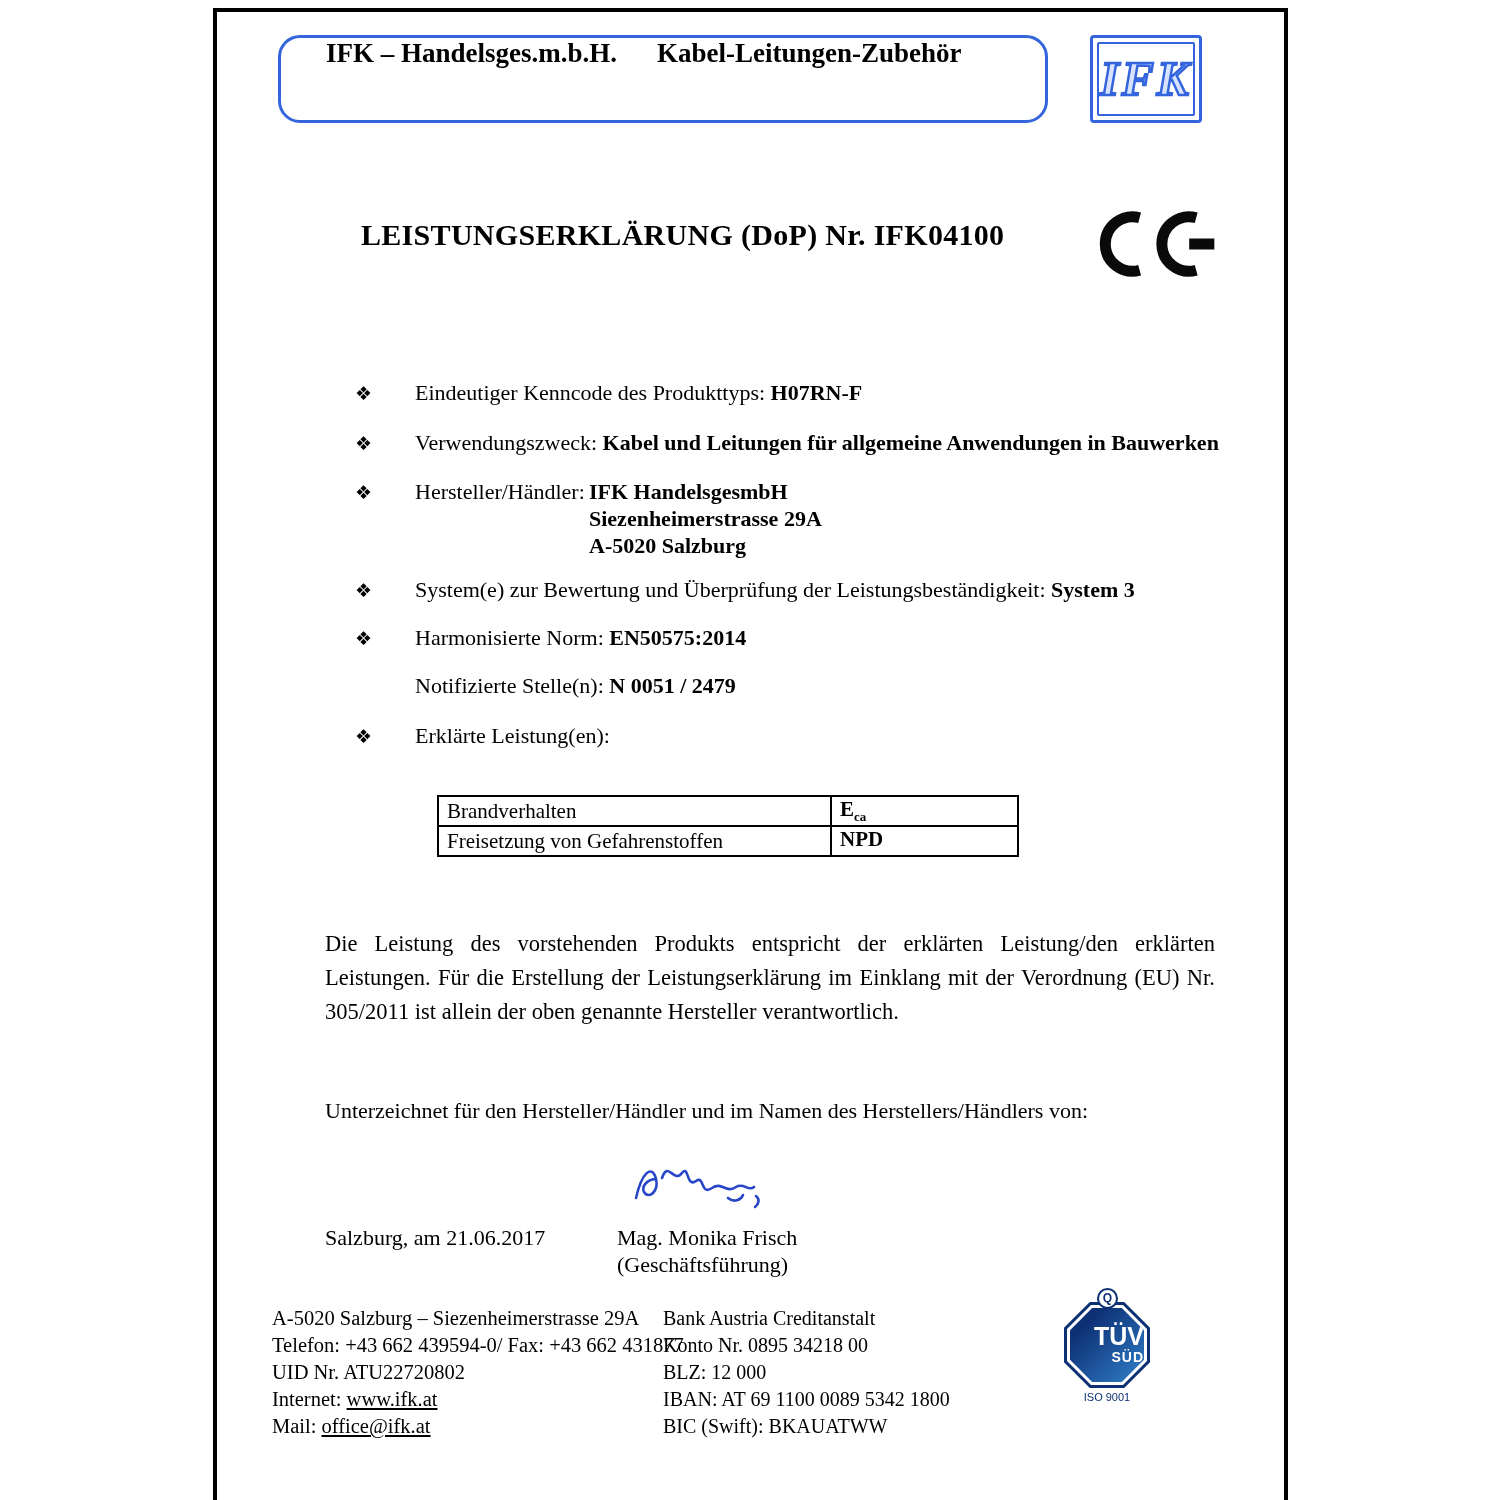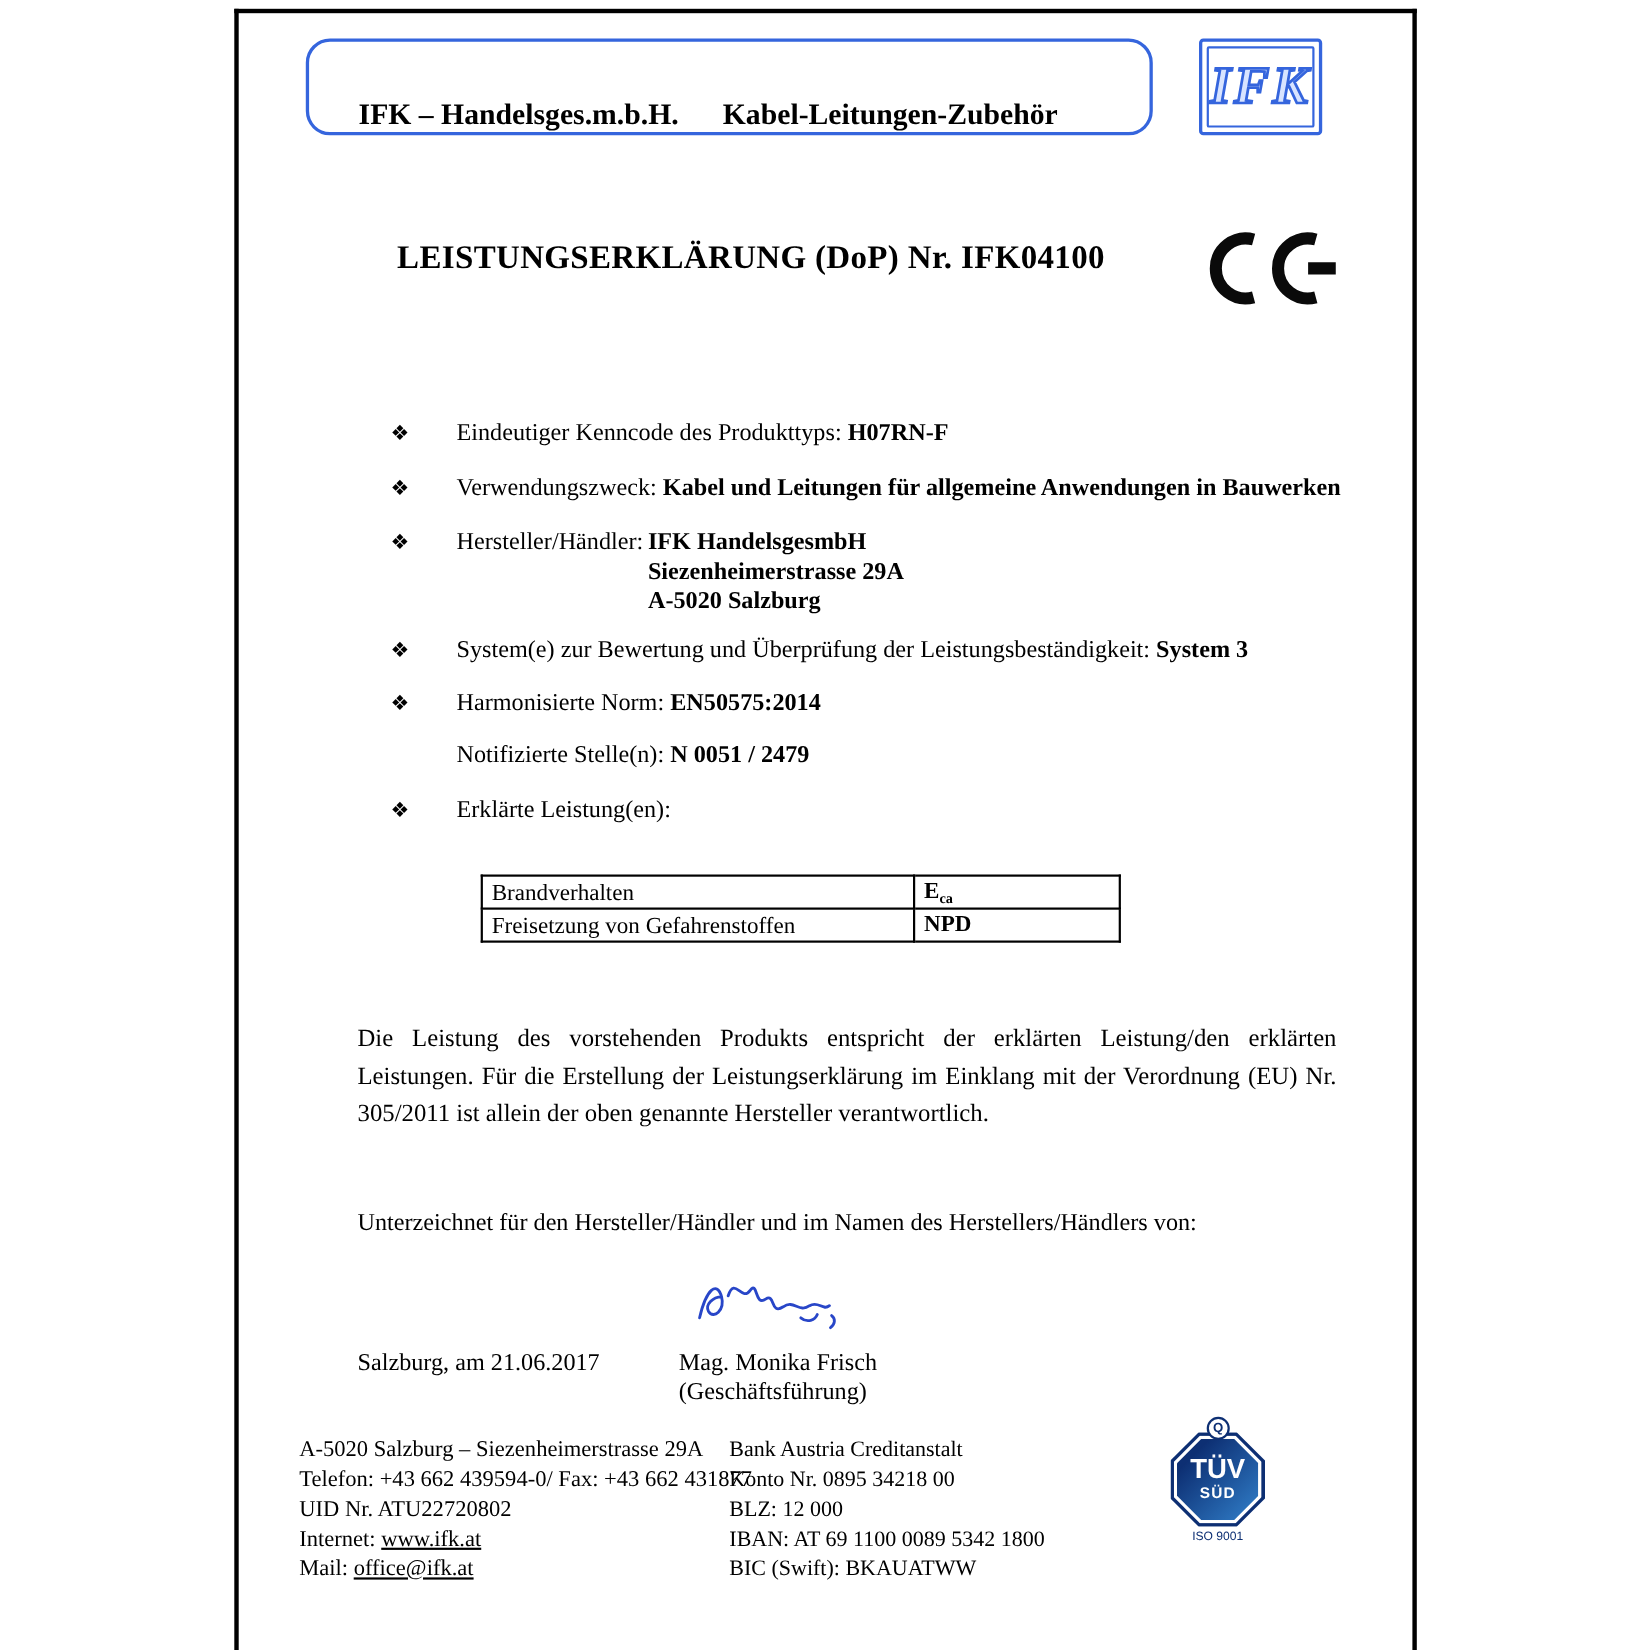--- a/index.html
+++ b/index.html
@@ -9,21 +9,21 @@
     font-family:"Liberation Serif", serif; color:#000; overflow:hidden;
   }
   .page {
     position:absolute; left:213px; top:8px; width:1075px; height:1492px;
     border:4px solid #000; border-bottom:none; background:#fff;
   }
   
   .hdr-box {
     position:absolute; left:61px; top:23px; width:770px; height:88px;
     border:3px solid #3565dd; border-radius:22px;
-    display:flex; align-items:flex-end; gap:40px; padding-left:45px;
+    display:flex; align-items:flex-start; gap:40px; padding-left:45px;
   }
   .hdr-company, .hdr-product { font-weight:bold; font-size:27px; white-space:nowrap; }
   .logo-ifk {
     position:absolute; left:873px; top:23px; width:112px; height:88px;
     border:3px solid #3565dd; border-radius:4px; padding:4px;
   }
   .logo-ifk-inner {
     width:100%; height:100%; border:2px solid #3565dd; border-radius:2px;
     display:flex; align-items:center; justify-content:center;
   }
@@ -61,21 +61,21 @@
   .tuv-q {
     position:absolute; left:40px; top:-2px; width:21px; height:21px; border-radius:50%;
     border:2px solid #0d2f73; background:#fff; color:#0d2f73; font-weight:bold;
     font-size:12px; line-height:17px; z-index:2; font-family:"Liberation Sans", sans-serif;
   }
   .oct { clip-path:polygon(30% 0, 70% 0, 100% 30%, 100% 70%, 70% 100%, 30% 100%, 0 70%, 0 30%); }
   .tuv-oct-outer { width:86px; height:86px; background:#0d2f73; margin:12px auto 0; padding:3px; }
   .tuv-oct-mid { width:80px; height:80px; background:#ffffff; padding:3px; }
   .tuv-oct-inner {
     width:74px; height:74px; background:linear-gradient(135deg,#0d2f73 20%, #2f7bc5 95%);
-    display:flex; flex-direction:column; align-items:center; justify-content:center;
+    display:flex; flex-direction:column; align-items:flex-end; justify-content:center;
   }
   .tuv-line1 { color:#fff; font-weight:bold; font-size:25px; line-height:1; font-family:"Liberation Sans", sans-serif; }
   .tuv-line2 { color:#fff; font-weight:bold; font-size:14px; letter-spacing:1px; line-height:1.2; font-family:"Liberation Sans", sans-serif; }
   .tuv-iso { margin-top:3px; font-size:11px; color:#0d2f73; font-family:"Liberation Sans", sans-serif; }
 </style>
 </head>
 <body>
 
 <div class="canvas">
   <div class="page">

